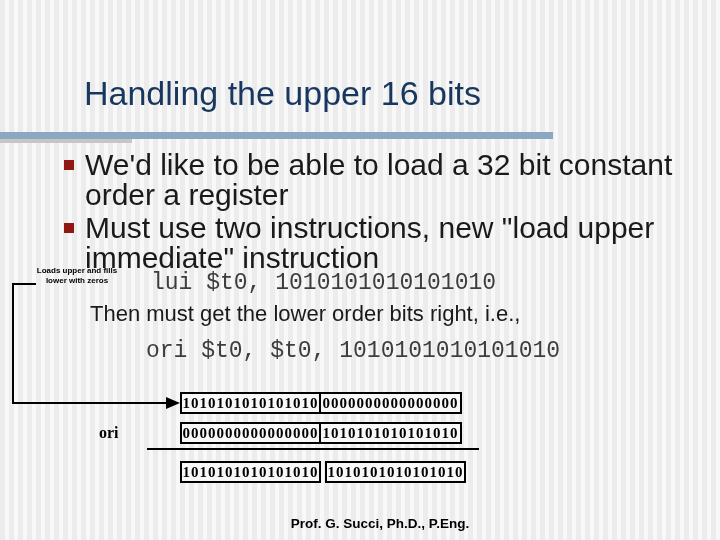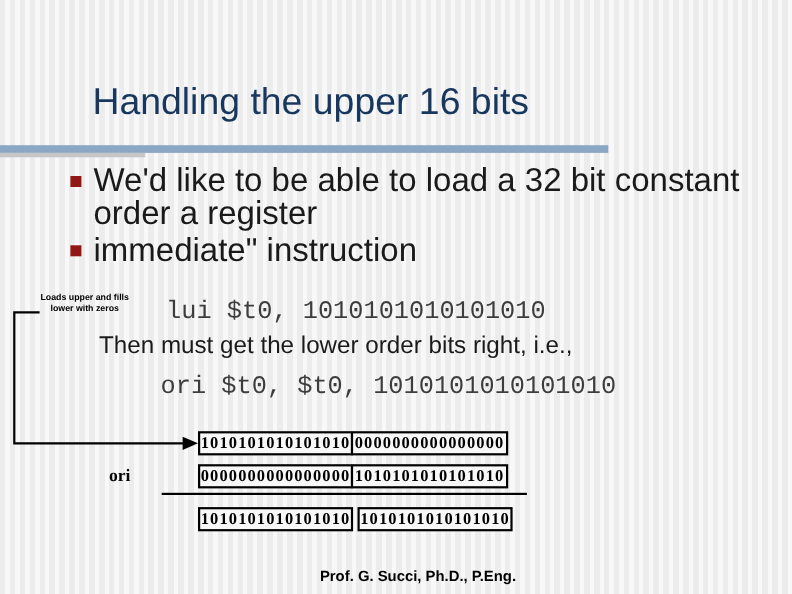--- a/index.html
+++ b/index.html
@@ -91,20 +91,21 @@
   <div class="title-bar-shadow"></div>
 
   <div class="bullets">
     <div class="bullet-item">
       <span class="bullet-sq"></span>
       <div class="bullet-line">We'd like to be able to load a 32 bit constant</div>
       <div class="bullet-line">order a register</div>
     </div>
     <div class="bullet-item">
       <span class="bullet-sq"></span>
+      <div class="bullet-line">Must use two instructions, new "load upper</div>
       <div class="bullet-line">immediate" instruction</div>
     </div>
   </div>
 
   <div class="annotation">
     <div>Loads upper and fills</div>
     <div>lower with zeros</div>
   </div>
 
   <div class="code code-lui">lui $t0, 1010101010101010</div>

